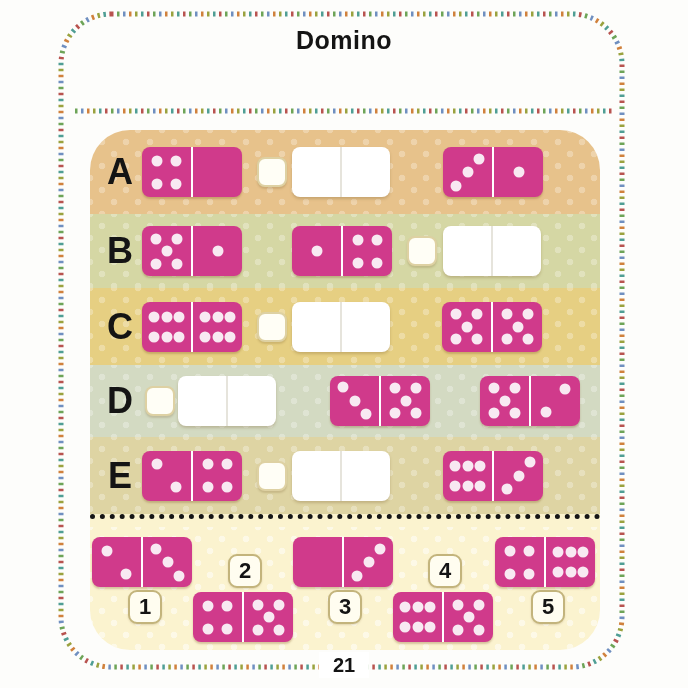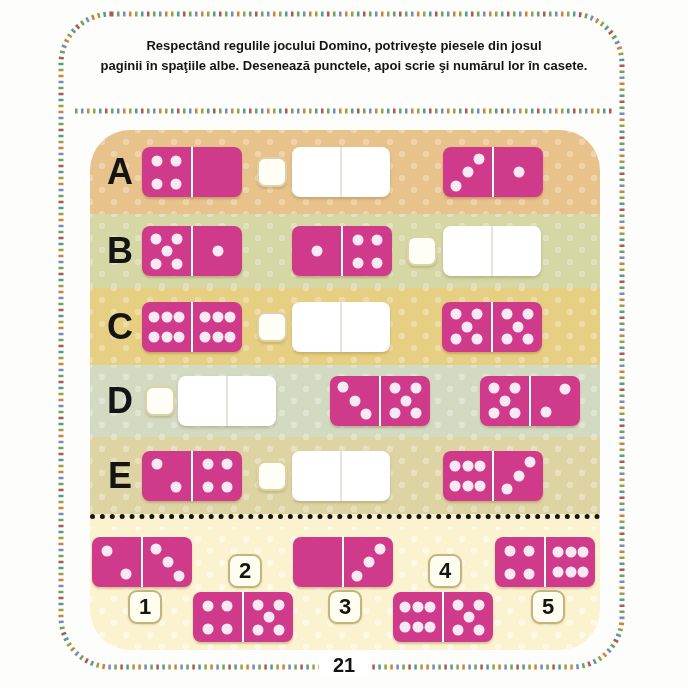--- a/index.html
+++ b/index.html
@@ -115,24 +115,21 @@
       <line x1="72" y1="111" x2="612" y2="111" stroke-dasharray="2.5 33.5" stroke-dashoffset="3" stroke="#b8534f"></line>
       <line x1="72" y1="111" x2="612" y2="111" stroke-dasharray="2.5 33.5" stroke-dashoffset="9" stroke="#4f9e94"></line>
       <line x1="72" y1="111" x2="612" y2="111" stroke-dasharray="2.5 33.5" stroke-dashoffset="15" stroke="#9aa23e"></line>
       <line x1="72" y1="111" x2="612" y2="111" stroke-dasharray="2.5 33.5" stroke-dashoffset="21" stroke="#d0813c"></line>
       <line x1="72" y1="111" x2="612" y2="111" stroke-dasharray="2.5 33.5" stroke-dashoffset="27" stroke="#6f8fc0"></line>
       <line x1="72" y1="111" x2="612" y2="111" stroke-dasharray="2.5 33.5" stroke-dashoffset="33" stroke="#6da457"></line>
     </g>
   </svg>
 
   <header class="title-area">
-    <p class="instr">
-      <span>Respectând regulile jocului Domino, potriveşte piesele din josul</span><br>
-      <span>paginii în spaţiile albe. Desenează punctele, apoi scrie şi numărul lor în casete.</span>
-    </p>
+    <h1 class="title">Domino</h1>
   </header>
 
   <main class="board">
 
     <section class="row row-a">
       <span class="letter">A</span>
       <div class="domino pA1">
           <div class="half">
             <span class="pip" style="left: 30%; top: 27%;"></span>
             <span class="pip" style="left: 70%; top: 27%;"></span>

